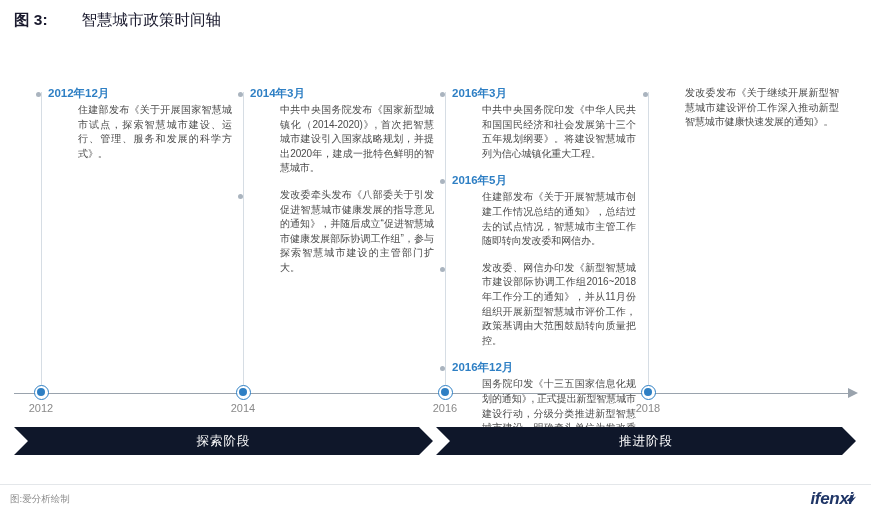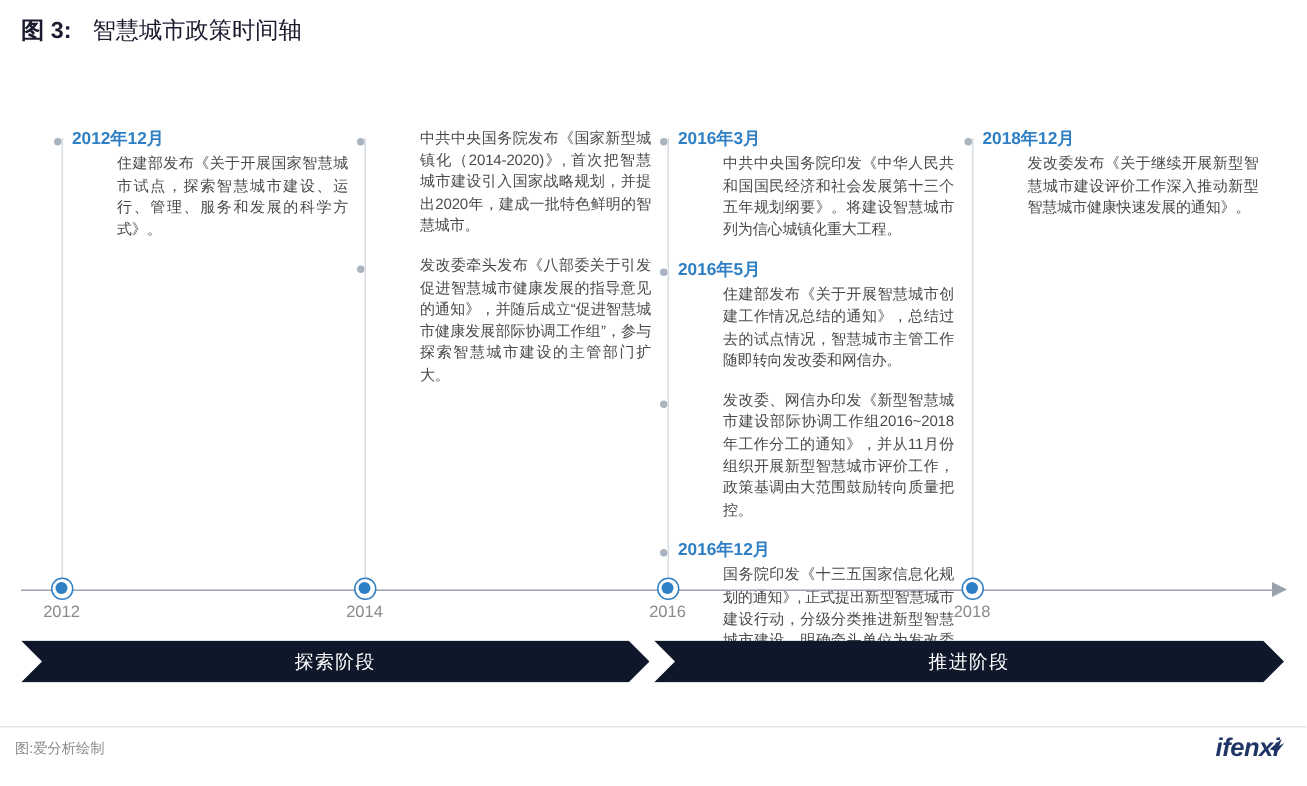--- a/index.html
+++ b/index.html
@@ -17,20 +17,21 @@
   }
 
   
   .title-bar {
     position: absolute;
     left: 14px;
     top: 10px;
     display: flex;
     align-items: baseline;
     white-space: nowrap;
+    gap: 20px;
   }
   .title-label {
     font-size: 15.5px;
     font-weight: bold;
     color: #1a1a2e;
     letter-spacing: 0px;
   }
   .title-text {
     font-size: 15.5px;
     font-weight: normal;
@@ -236,20 +237,21 @@
     <div class="event">
       <span class="event-bullet"></span>
       <div class="event-date">2012年12月</div>
       <div class="event-body">住建部发布《关于开展国家智慧城市试点，探索智慧城市建设、运行、管理、服务和发展的科学方式》。</div>
     </div>
   </div>
 
   <div class="col col-2014">
     <div class="event">
       <span class="event-bullet"></span>
+      <div class="event-date">2014年3月</div>
       <div class="event-body">中共中央国务院发布《国家新型城镇化（2014-2020)》, 首次把智慧城市建设引入国家战略规划，并提出2020年，建成一批特色鲜明的智慧城市。</div>
     </div>
     <div class="event">
       <span class="event-bullet"></span>
       <div class="event-body">发改委牵头发布《八部委关于引发促进智慧城市健康发展的指导意见的通知》，并随后成立“促进智慧城市健康发展部际协调工作组”，参与探索智慧城市建设的主管部门扩大。</div>
     </div>
   </div>
 
   <div class="col col-2016">
     <div class="event">
@@ -269,21 +271,20 @@
     <div class="event">
       <span class="event-bullet"></span>
       <div class="event-date">2016年12月</div>
       <div class="event-body">国务院印发《十三五国家信息化规划的通知》, 正式提出新型智慧城市建设行动，分级分类推进新型智慧城市建设，明确牵头单位为发改委和网信办。</div>
     </div>
   </div>
 
   <div class="col col-2018">
     <div class="event">
       <span class="event-bullet"></span>
-      <div class="event-date">2018年12月</div>
       <div class="event-body">发改委发布《关于继续开展新型智慧城市建设评价工作深入推动新型智慧城市健康快速发展的通知》。</div>
     </div>
   </div>
 
   <div class="axis-line"></div>
   <div class="axis-arrow"></div>
 
   <div class="tick-marker tick-2012"></div>
   <div class="tick-marker tick-2014"></div>
   <div class="tick-marker tick-2016"></div>

